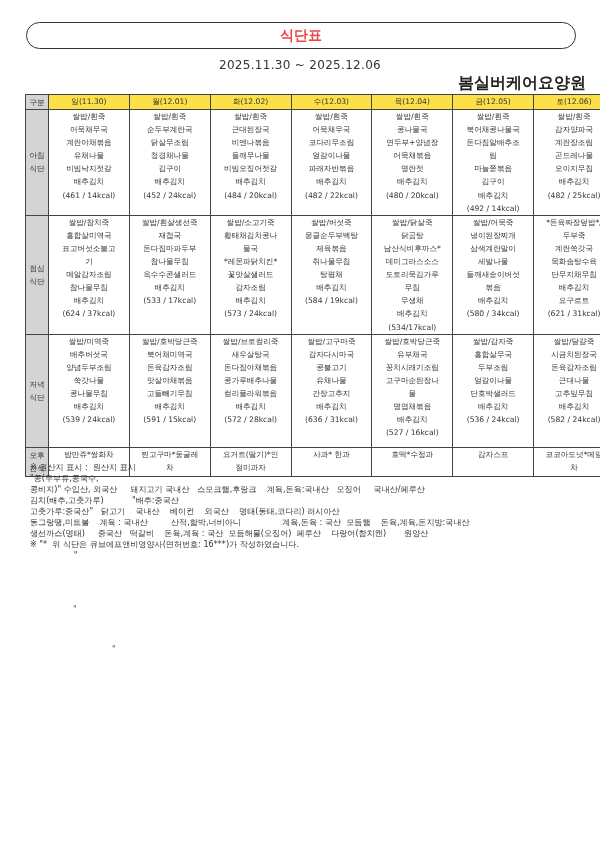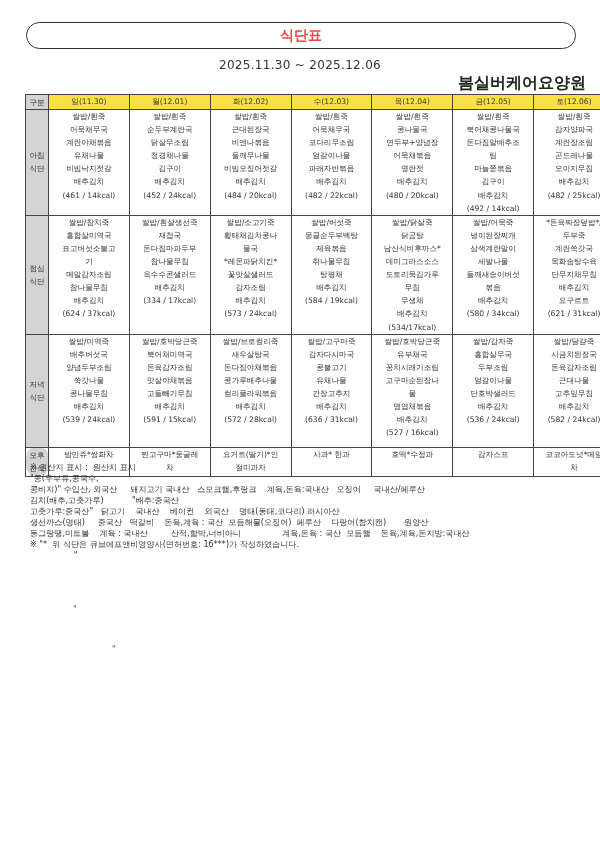--- a/index.html
+++ b/index.html
@@ -36,21 +36,21 @@
       background: #d4d4d4; width: 23px; vertical-align: middle; color: #333;
     }
     table.menu td.row-label { line-height: 13px; }
     th.sun { color: #e02020; }
     th.sat { color: #2020d0; }
     td.cell { padding-top: 3px; }
     .line { display: block; white-space: nowrap; }
     tr.breakfast td { height: 98px; }
     tr.lunch td { height: 98px; }
     tr.dinner td { height: 112px; }
-    tr.snack td { height: 28px; border-radius: 10px; }
+    tr.snack td { height: 28px; }
     .notes {
       position: absolute; left: 30px; top: 462px; width: 560px;
       font-size: 8.1px; line-height: 11px; color: #333;
     }
     .notes .n { display: block; white-space: pre; }
     .stray1 { position: absolute; left: 73px; top: 605px; font-size: 8px; color: #555; }
     .stray2 { position: absolute; left: 112px; top: 645px; font-size: 8px; color: #555; }
   </style>
 </head>
 <body>
@@ -170,21 +170,21 @@
           <span class="line">배추김치</span>
           <span class="line">(624 / 37kcal)</span>
         </td>
         <td class="cell">
           <span class="line">쌀밥/흰살생선죽</span>
           <span class="line">재첩국</span>
           <span class="line">돈다짐마파두부</span>
           <span class="line">참나물무침</span>
           <span class="line">옥수수콘샐러드</span>
           <span class="line">배추김치</span>
-          <span class="line">(334 / 17kcal)</span>
+          <span class="line">(533 / 17kcal)</span>
         </td>
         <td class="cell">
           <span class="line">쌀밥/소고기죽</span>
           <span class="line">황태채김치콩나</span>
           <span class="line">물국</span>
           <span class="line">*레몬파닭치킨*</span>
           <span class="line">꽃맛살샐러드</span>
           <span class="line">감자조림</span>
           <span class="line">배추김치</span>
           <span class="line">(573 / 24kcal)</span>
@@ -332,20 +332,20 @@
       </tr>
   </tbody>
 </table>
 
 <div class="notes" id="notes">
     <span class="n">※ 원산지 표시 :  원산지 표시</span>
     <span class="n">"콩(두부류,콩국수,</span>
     <span class="n">콩비지)" 수입산, 외국산     돼지고기 국내산   스모크햄,후랑크    계육,돈육:국내산   오징어     국내산/페루산</span>
     <span class="n">김치(배추,고춧가루)           "배추:중국산</span>
     <span class="n">고춧가루:중국산"   닭고기    국내산    베이컨    외국산    명태(동태,코다리) 러시아산</span>
+    <span class="n">동그랑땡,미트볼    계육 : 국내산         산적,함박,너비아니                계육,돈육 : 국산  모듬햄    돈육,계육,돈지방:국내산</span>
     <span class="n">생선까스(명태)     중국산   떡갈비    돈육,계육 : 국산  모듬해물(오징어)  페루산    다랑어(참치캔)       원양산</span>
-    <span class="n">동그랑땡,미트볼    계육 : 국내산         산적,함박,너비아니                계육,돈육 : 국산  모듬햄    돈육,계육,돈지방:국내산</span>
     <span class="n">※ "*  위 식단은 큐브에프앤비영양사(면허번호: 16***)가 작성하였습니다.</span>
     <span class="n">                 "</span>
   </div>
 
 <div class="stray1">"</div>
 <div class="stray2">"</div>
 
 </body></html>

